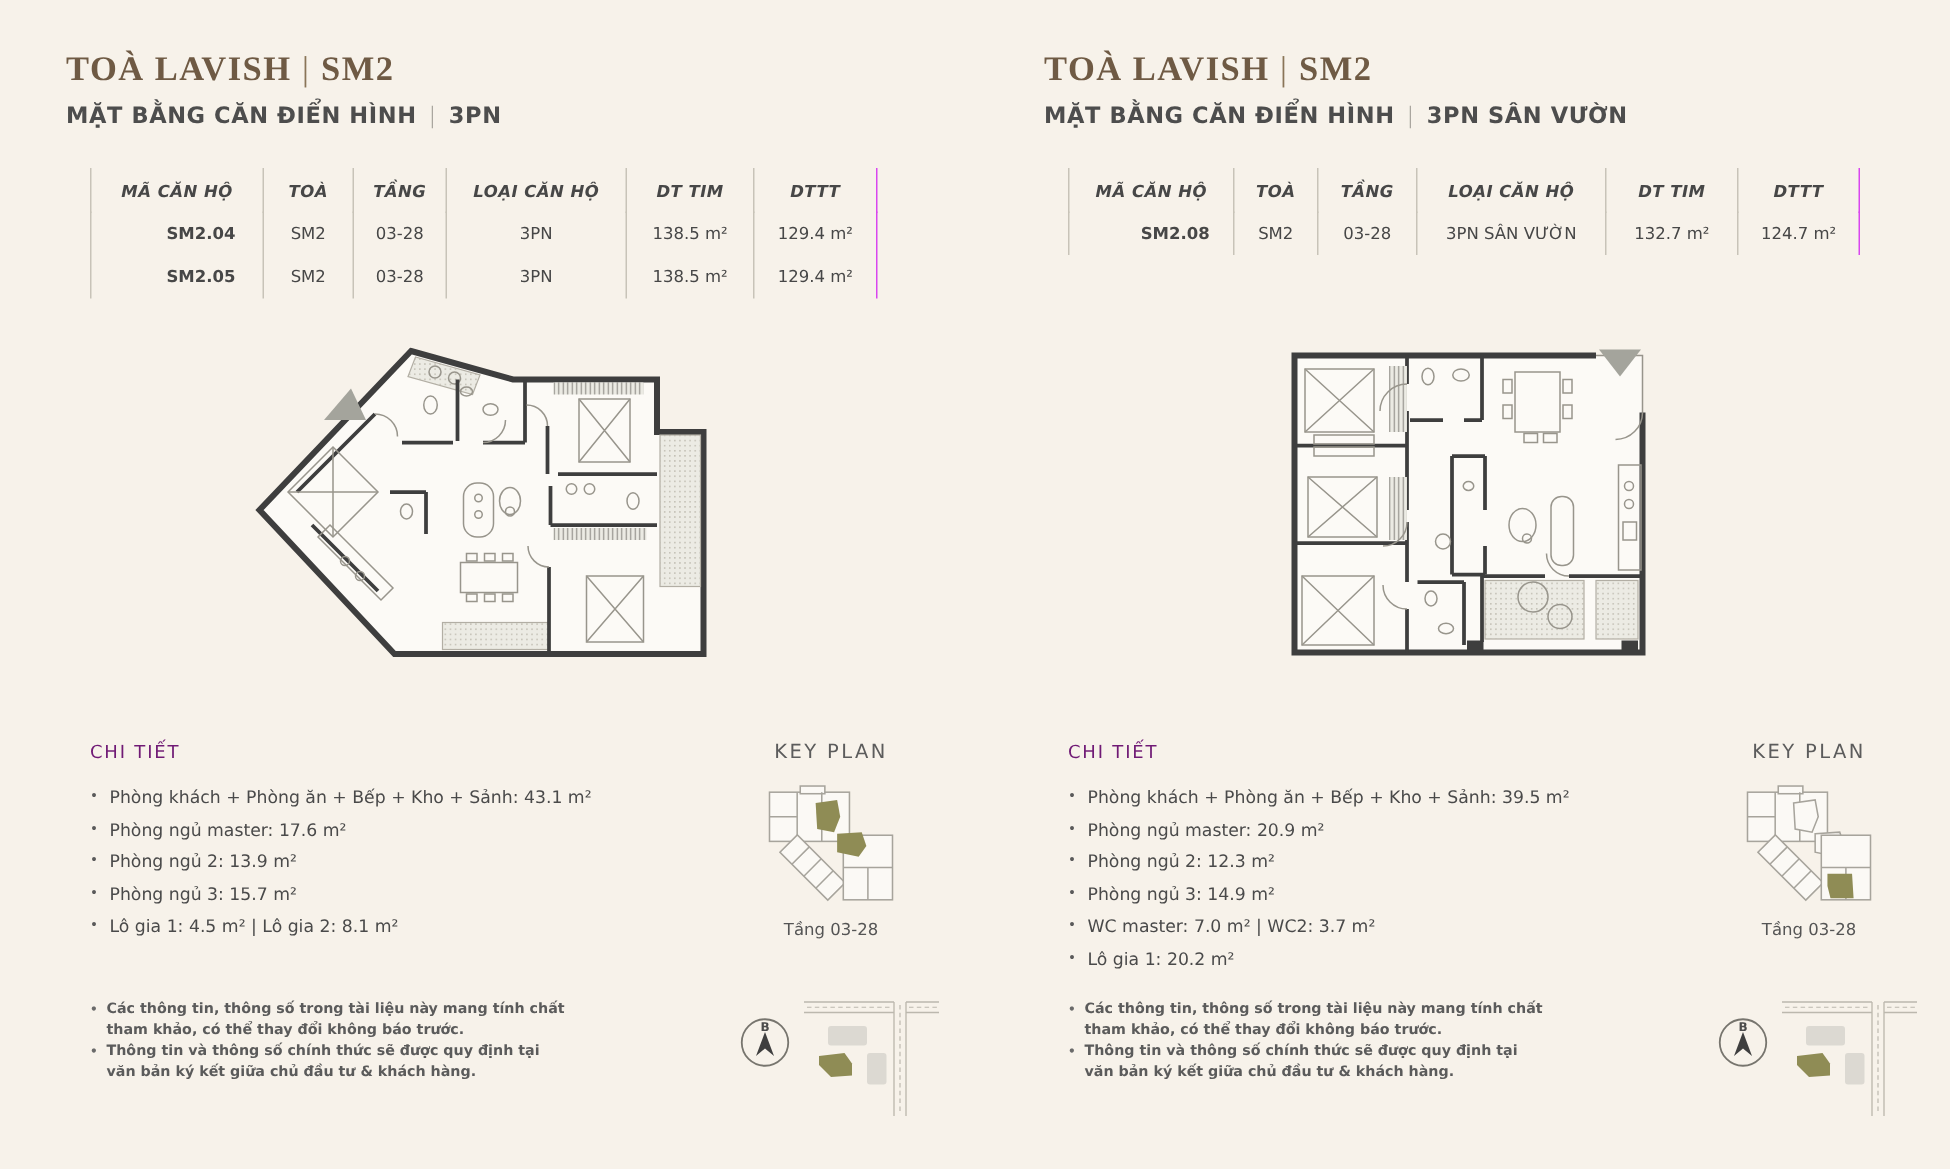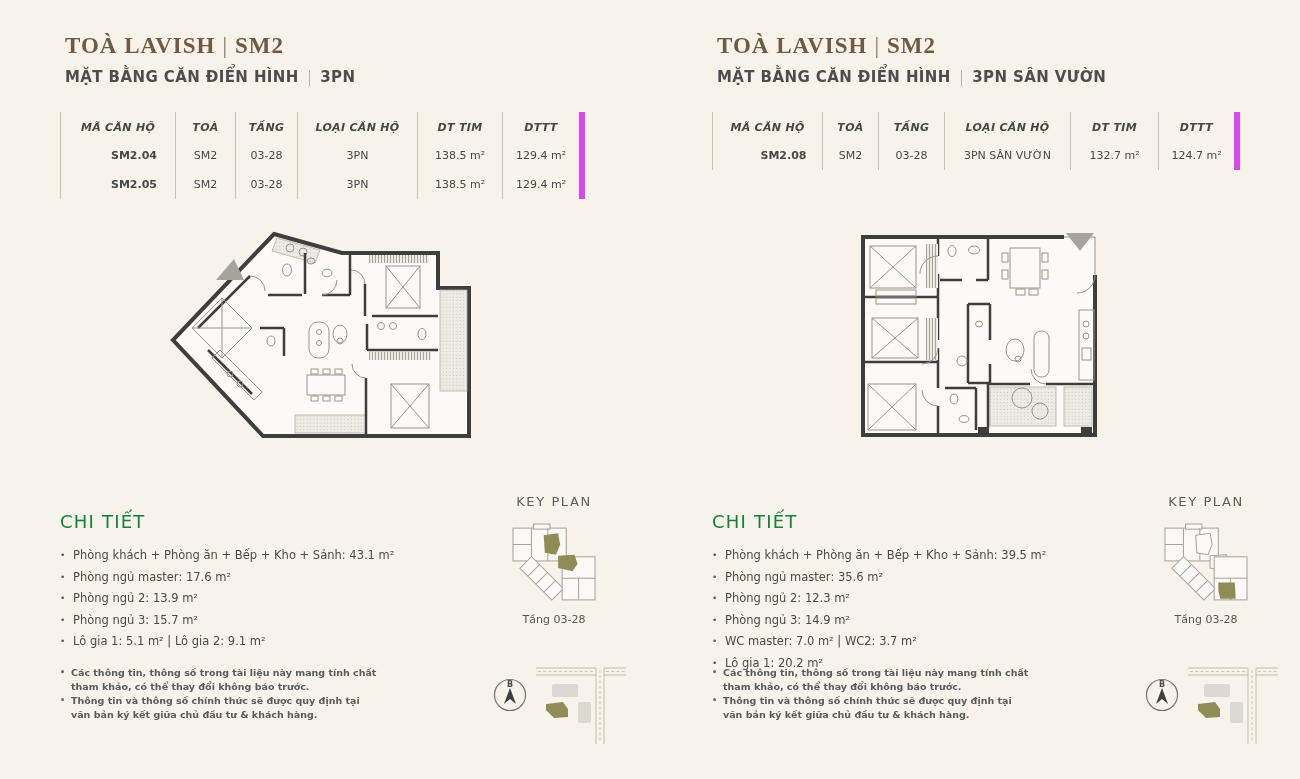--- a/index.html
+++ b/index.html
@@ -7,58 +7,58 @@
   body {
     background:#f7f2ea;
     font-family:"DejaVu Sans","Liberation Sans",sans-serif;
     color:#4a4a4a;
     position:relative; overflow:hidden;
   }
   .panel { position:absolute; top:0; width:650px; height:779px; }
   .panel-left { left:0; }
   .panel-right { left:652px; }
 
-  .block-title { position:absolute; left:65px; top:33px; }
+  .block-title { position:absolute; left:44px; top:33px; }
   .title {
     font-family:"Liberation Serif","DejaVu Serif",serif;
     font-size:23px; font-weight:600; color:#6f5a44; letter-spacing:1px;
   }
   .title .tsep { font-weight:300; color:#8a7558; margin:0 7px; }
   .subtitle { font-size:15px; font-weight:700; color:#4d4d4d; letter-spacing:.4px; margin-top:9px; }
   .subtitle .ssep { font-weight:300; color:#9d9a93; margin:0 8px; }
 
   .spec-table { position:absolute; left:60px; top:112px; display:grid; grid-auto-rows:29px; }
   .panel-left  .spec-table { grid-template-columns:115px 60px 62px 120px 85px 83px; }
   .panel-right .spec-table { grid-template-columns:110px 56px 66px 126px 88px 82px; }
   .spec-table > div {
     display:flex; align-items:center; justify-content:center;
     border-left:1px solid #c8c3b8; font-size:11px; color:#474747;
   }
-  .spec-table > div.lastcol { border-right:6px solid #d946ef; }
+  .spec-table > div.lastcol { border-right:1px solid #d946ef; }
   .spec-table .th { font-weight:700; letter-spacing:.3px; height:30px;font-style:italic; }
   .spec-table .code { font-weight:700;padding-left:32px; }
 
   .floorplan { position:absolute; top:228px; }
   .panel-left  .floorplan { left:170px; width:330px; height:230px; }
   .panel-right .floorplan { left:198px; width:274px; height:230px; }
 
   svg .floor { fill:#fcfaf6; stroke:#3e3e3e; stroke-width:4; stroke-linejoin:miter; }
   svg .wall  { fill:none; stroke:#3e3e3e; stroke-width:2.5; }
   svg .thin  { fill:none; stroke:#98958c; stroke-width:1; }
   svg .bal   { fill:#ecebe4; stroke:#b2aea4; stroke-width:.8; }
   svg .marker{ fill:#a4a49c; }
   svg .kp    { fill:#fbf9f5; stroke:#a7a49c; stroke-width:1; }
   svg .kpline{ fill:none; stroke:#a7a49c; stroke-width:1; }
   svg .olive { fill:#8f8c55; stroke:none; }
   svg .road  { fill:none; stroke:#bcb8ae; stroke-width:.9; }
   svg .roadc { fill:none; stroke:#bcb8ae; stroke-width:.8; stroke-dasharray:3 2.2; }
   svg .blk   { fill:#dcd9d2; stroke:none; }
 
   .details { position:absolute; left:60px; top:494px; width:420px; }
-  .details-heading { font-size:18px; font-weight:500; color:#15803d; letter-spacing:1.2px;margin-top:17px; }
+  .details-heading { font-size:12px; font-weight:500; color:#701a75; letter-spacing:1.2px; }
   .detail-list { margin-top:13px; }
   .detail-item { position:relative; padding-left:13px; font-size:11.5px; line-height:21.5px; color:#4a4a4a; }
   .detail-item::before { content:"•"; position:absolute; left:0; top:0; font-size:9px; color:#5a5a5a; line-height:21.5px; }
 
   .notes { position:absolute; left:60px; top:666px; width:322px; }
   .note-item { position:relative; padding-left:11px; font-size:9.5px; line-height:13.5px; color:#5b5b5b; margin-bottom:1px;font-weight:bold; }
   .note-item::before { content:"•"; position:absolute; left:0; top:0; font-size:8px; color:#6a6a6a; line-height:13.5px; }
 
   .keyplan { position:absolute; left:486px; top:494px; width:136px; text-align:center; }
   .keyplan-heading { font-size:13px; font-weight:500; color:#5c5c5c; letter-spacing:1.6px; }
@@ -157,21 +157,21 @@
     <polygon class="marker" points="46,52 74,52 64,31"></polygon>
   </svg>
 
   <div class="details">
     <div class="details-heading">CHI TIẾT</div>
     <div class="detail-list">
       <div class="detail-item">Phòng khách + Phòng ăn + Bếp + Kho + Sảnh: 43.1 m²</div>
       <div class="detail-item">Phòng ngủ master: 17.6 m²</div>
       <div class="detail-item">Phòng ngủ 2: 13.9 m²</div>
       <div class="detail-item">Phòng ngủ 3: 15.7 m²</div>
-      <div class="detail-item">Lô gia 1: 5.1 m² | Lô gia 2: 9.1 m²</div>
+      <div class="detail-item">Lô gia 1: 4.5 m² | Lô gia 2: 8.1 m²</div>
     </div>
   </div>
 
   <div class="notes">
     <div class="note-item">Các thông tin, thông số trong tài liệu này mang tính chất tham khảo, có thể thay đổi không báo trước.</div>
     <div class="note-item">Thông tin và thông số chính thức sẽ được quy định tại văn bản ký kết giữa chủ đầu tư &amp; khách hàng.</div>
   </div>
 
   <div class="keyplan">
     <div class="keyplan-heading">KEY PLAN</div>
@@ -284,21 +284,21 @@
       <circle class="thin" cx="168" cy="131" r="3"></circle>
     <rect class="thin" x="184" y="103" width="15" height="46" rx="7"></rect>
     <path class="thin" d="M88,28 A18,18 0 0 0 70,46 M88,120 A16,16 0 0 1 72,136 M88,178 A16,16 0 0 1 72,162 M196,156 A15,15 0 0 1 181,141 M245,47 A18,18 0 0 1 227,65"></path>
     <polygon class="marker" points="216,5 244,5 230,23"></polygon>
   </svg>
 
   <div class="details">
     <div class="details-heading">CHI TIẾT</div>
     <div class="detail-list">
       <div class="detail-item">Phòng khách + Phòng ăn + Bếp + Kho + Sảnh: 39.5 m²</div>
-      <div class="detail-item">Phòng ngủ master: 35.6 m²</div>
+      <div class="detail-item">Phòng ngủ master: 20.9 m²</div>
       <div class="detail-item">Phòng ngủ 2: 12.3 m²</div>
       <div class="detail-item">Phòng ngủ 3: 14.9 m²</div>
       <div class="detail-item">WC master: 7.0 m² | WC2: 3.7 m²</div>
       <div class="detail-item">Lô gia 1: 20.2 m²</div>
     </div>
   </div>
 
   <div class="notes">
     <div class="note-item">Các thông tin, thông số trong tài liệu này mang tính chất tham khảo, có thể thay đổi không báo trước.</div>
     <div class="note-item">Thông tin và thông số chính thức sẽ được quy định tại văn bản ký kết giữa chủ đầu tư &amp; khách hàng.</div>

